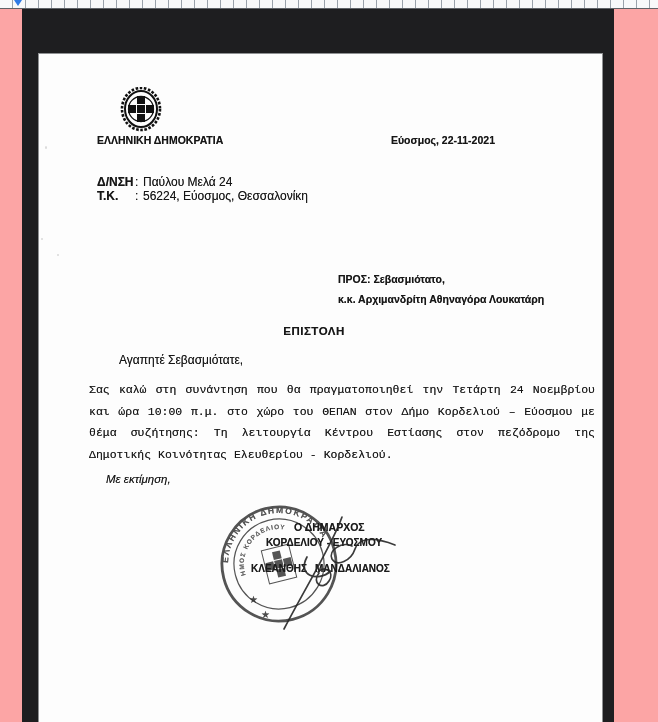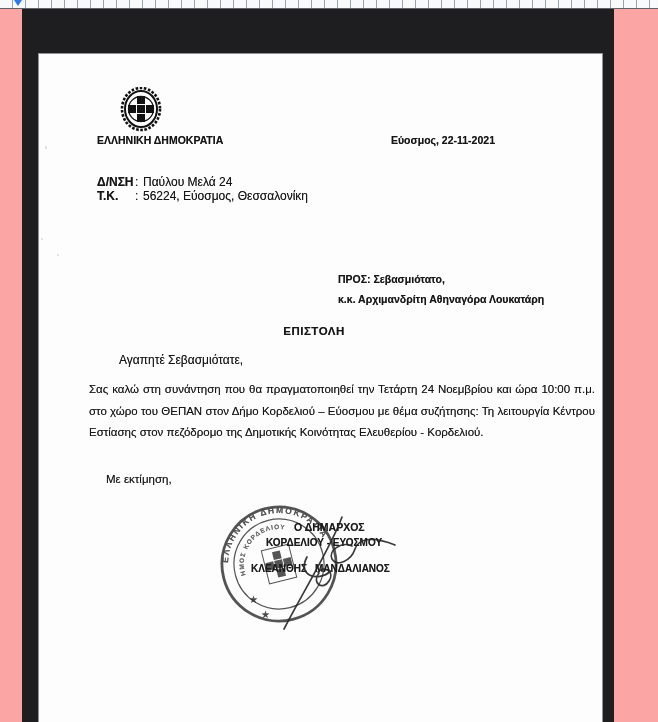--- a/index.html
+++ b/index.html
@@ -33,22 +33,22 @@
   .abs{position:absolute;}
   
   .org{left:58px;top:79px;font-size:10.5px;line-height:14px;font-weight:bold;white-space:nowrap;}
   .contact{left:58px;top:121px;font-size:12px;line-height:14px;white-space:nowrap;}
   .contact .lbl{display:inline-block;width:38px;font-weight:bold;}
   .contact .sep{display:inline-block;width:8px;}
   .date{left:352px;top:80px;font-size:10.5px;font-weight:bold;white-space:nowrap;}
   .recipient{left:299px;top:216px;font-size:10.5px;line-height:19.5px;font-weight:bold;white-space:nowrap;}
   .title{left:0;top:271px;width:550px;text-align:center;font-size:11.5px;font-weight:bold;letter-spacing:.5px;}
   .salutation{left:80px;top:299px;font-size:12px;}
-  .bodytext{left:50px;top:325px;width:506px;font-size:11.5px;line-height:21.5px;text-align:justify;}
-  .closing{left:67px;top:419px;font-size:11.5px;}
+  .bodytext{left:50px;top:325px;width:506px;font-size:11.5px;line-height:21.5px;text-align:justify;font-family:Liberation Mono, monospace;}
+  .closing{left:67px;top:419px;font-size:11.5px;font-style:italic;}
   .sig-block{left:150px;top:425px;width:260px;height:170px;}
   .speck{position:absolute;background:rgba(0,0,0,.14);border-radius:50%;}
   svg text{font-family:"Liberation Sans",sans-serif;}
 </style>
 </head>
 <body>
 
 <div class="screen">
 
   <div class="ruler">

